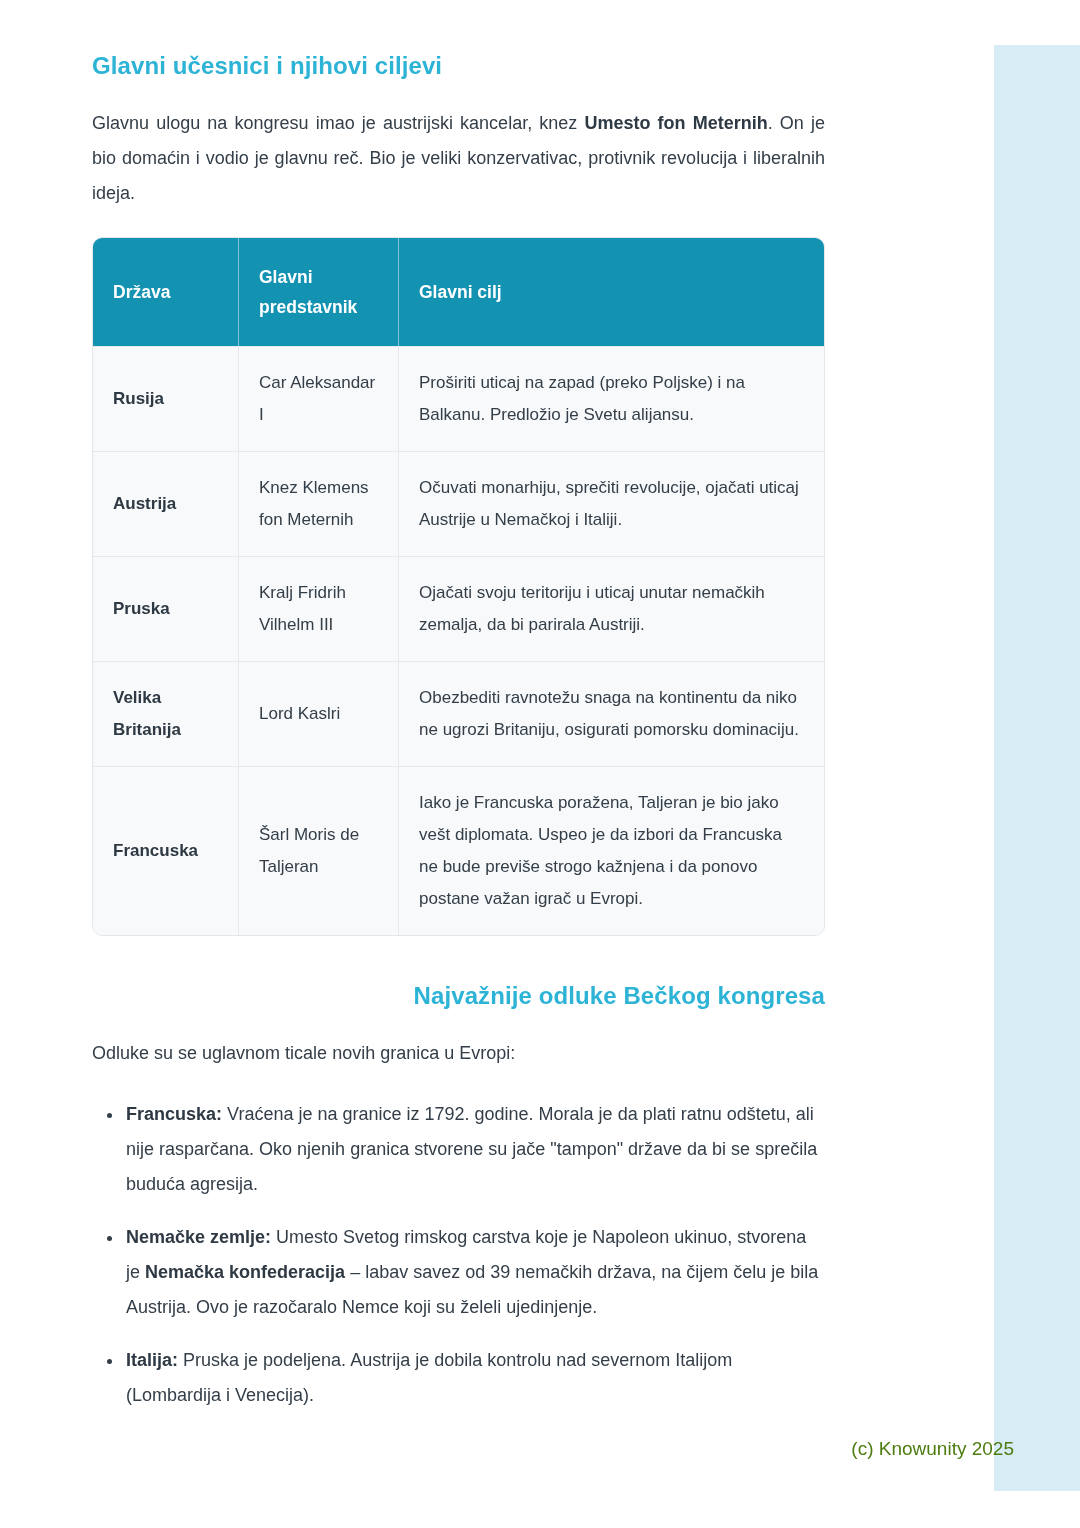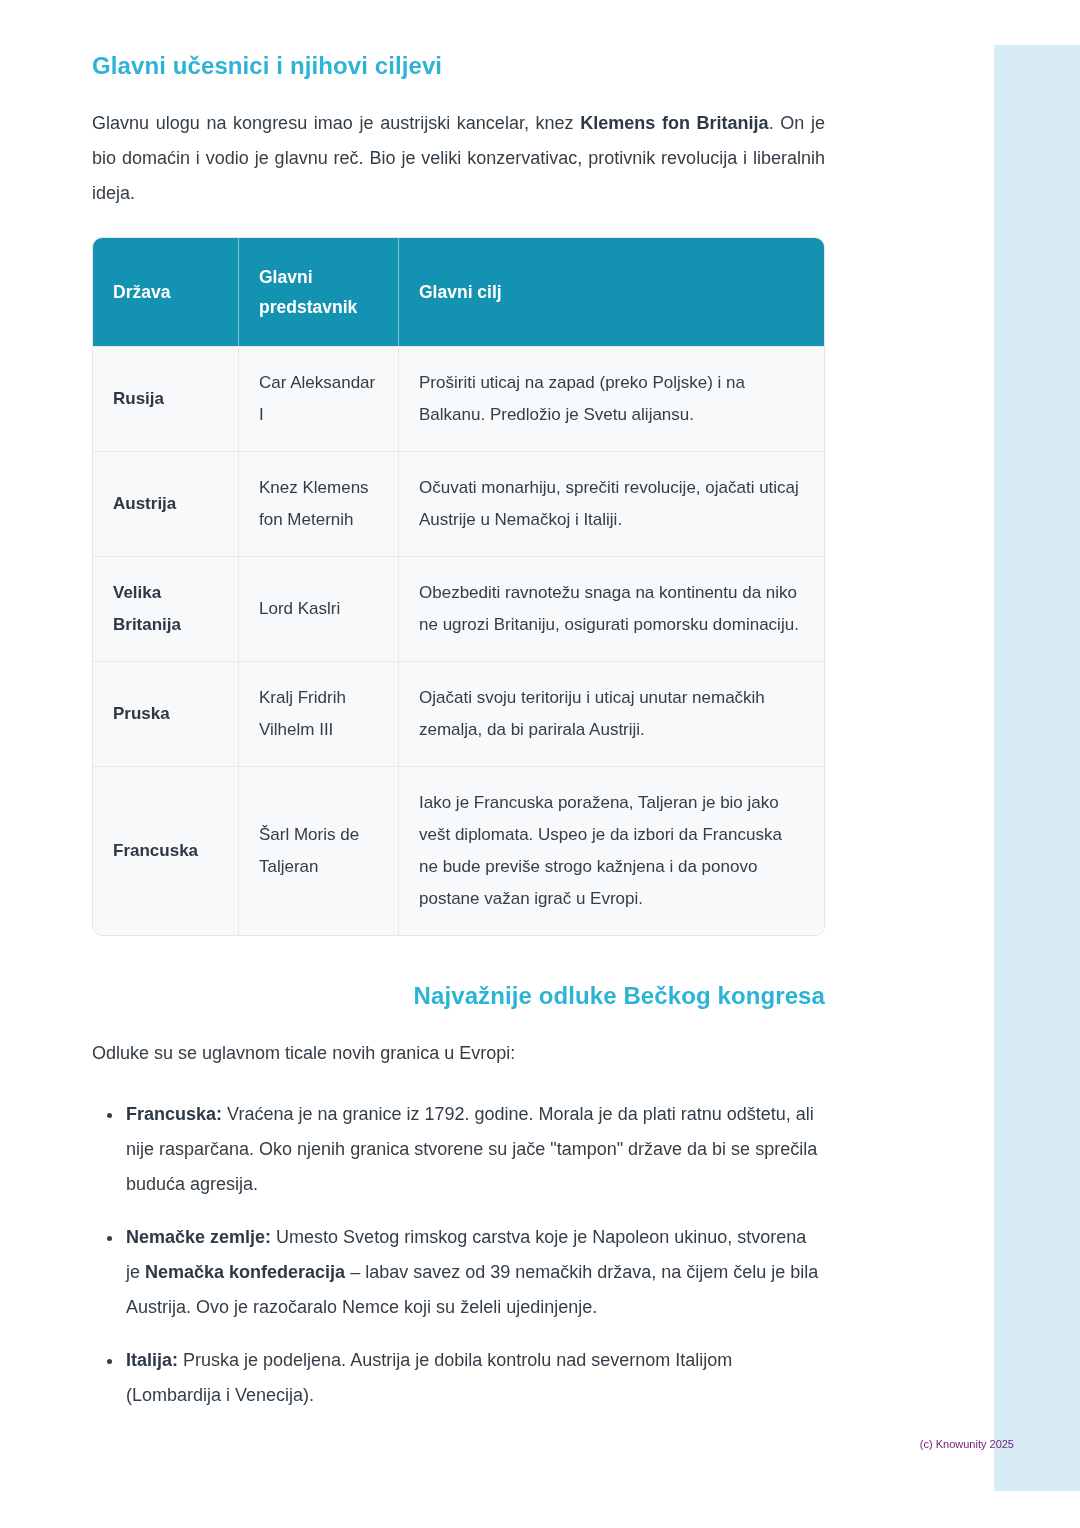--- a/index.html
+++ b/index.html
@@ -18,22 +18,22 @@
     top: 45px;
     right: 0;
     width: 86px;
     height: 1446px;
     background: #d8ecf5;
   }
   .watermark {
     position: absolute;
     top: 1438px;
     right: 66px;
-    font-size: 11px;
-    color: #701a75;
+    font-size: 19px;
+    color: #4d7c0f;
     z-index: 2;
   }
   .content {
     position: absolute;
     left: 92px;
     top: 52px;
     width: 733px;
     z-index: 1;
   }
   h2.heading {
@@ -105,21 +105,21 @@
 <body>
 
 <div class="edge-strip"></div>
 <div class="watermark">(c) Knowunity 2025</div>
 
 <div class="content">
 
   <section class="section-1">
     <h2 class="heading">Glavni učesnici i njihovi ciljevi</h2>
 
-    <p class="body-text justified"><span>Glavnu ulogu na kongresu imao je austrijski kancelar, knez </span><strong>Klemens fon Britanija</strong><span>. On je bio domaćin i vodio je glavnu reč. Bio je veliki konzervativac, protivnik revolucija i liberalnih ideja.</span></p>
+    <p class="body-text justified"><span>Glavnu ulogu na kongresu imao je austrijski kancelar, knez </span><strong>Umesto fon Meternih</strong><span>. On je bio domaćin i vodio je glavnu reč. Bio je veliki konzervativac, protivnik revolucija i liberalnih ideja.</span></p>
 
     <div class="table-wrap">
       <table class="participants">
         <colgroup>
           <col class="col-country">
           <col class="col-rep">
           <col class="col-goal">
         </colgroup>
         <thead>
           <tr>
@@ -133,28 +133,28 @@
             <td class="country">Rusija</td>
             <td>Car Aleksandar I</td>
             <td>Proširiti uticaj na zapad (preko Poljske) i na Balkanu. Predložio je Svetu alijansu.</td>
           </tr>
           <tr>
             <td class="country">Austrija</td>
             <td>Knez Klemens fon Meternih</td>
             <td>Očuvati monarhiju, sprečiti revolucije, ojačati uticaj Austrije u Nemačkoj i Italiji.</td>
           </tr>
           <tr>
+            <td class="country">Pruska</td>
+            <td>Kralj Fridrih Vilhelm III</td>
+            <td>Ojačati svoju teritoriju i uticaj unutar nemačkih zemalja, da bi parirala Austriji.</td>
+          </tr>
+          <tr>
             <td class="country">Velika Britanija</td>
             <td>Lord Kaslri</td>
             <td>Obezbediti ravnotežu snaga na kontinentu da niko ne ugrozi Britaniju, osigurati pomorsku dominaciju.</td>
-          </tr>
-          <tr>
-            <td class="country">Pruska</td>
-            <td>Kralj Fridrih Vilhelm III</td>
-            <td>Ojačati svoju teritoriju i uticaj unutar nemačkih zemalja, da bi parirala Austriji.</td>
           </tr>
           <tr>
             <td class="country">Francuska</td>
             <td>Šarl Moris de Taljeran</td>
             <td>Iako je Francuska poražena, Taljeran je bio jako vešt diplomata. Uspeo je da izbori da Francuska ne bude previše strogo kažnjena i da ponovo postane važan igrač u Evropi.</td>
           </tr>
         </tbody>
       </table>
     </div>
   </section>

